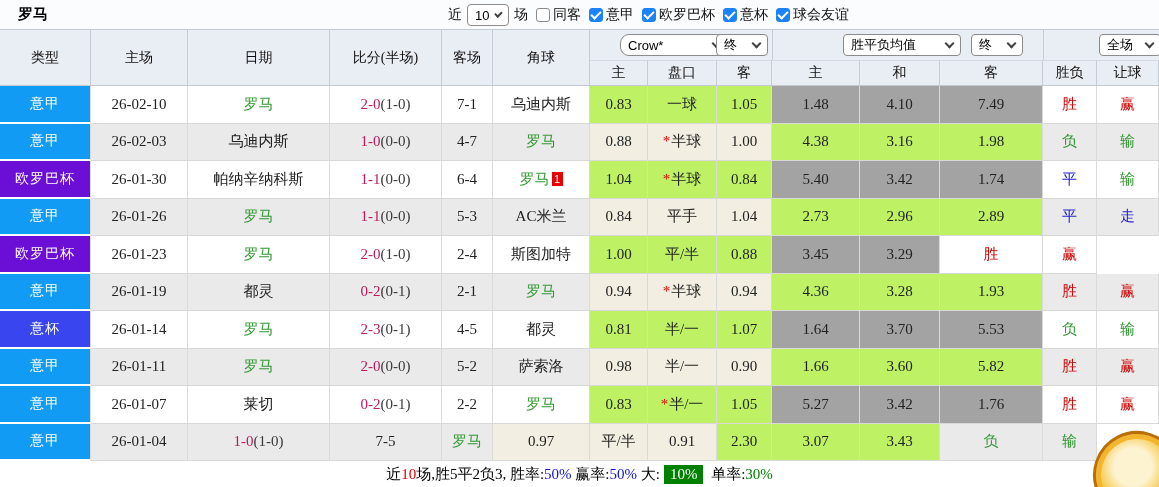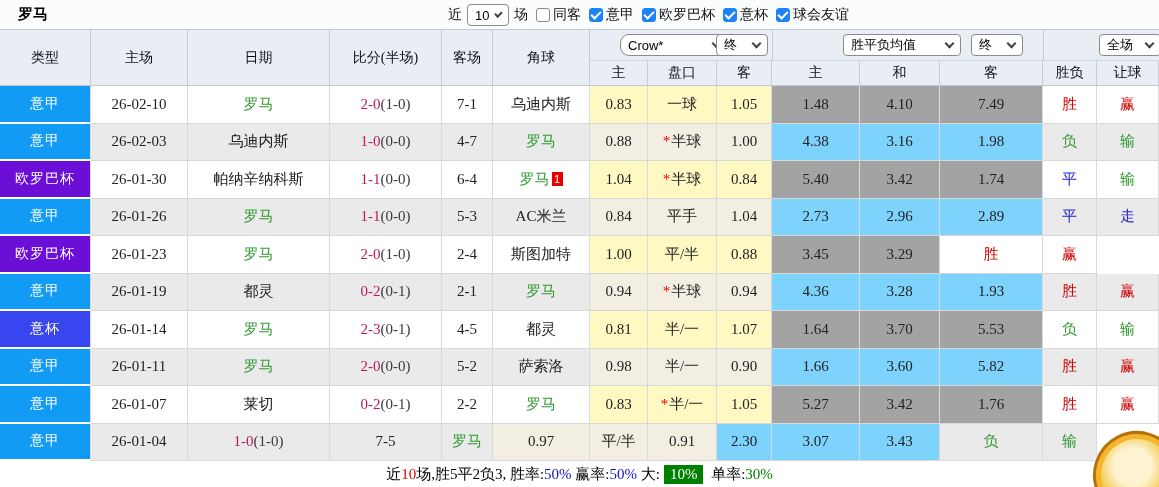--- a/index.html
+++ b/index.html
@@ -65,24 +65,24 @@
     display:grid;
     grid-template-columns:91px 97px 142px 112px 51px 97px 58px 69px 55px 88px 80px 103px 54px 62px;
     height:37.5px; font-size:15px;
   }
   .cell{
     display:flex; align-items:center; justify-content:center;
     border-right:1px solid #dadada; border-bottom:1px solid #d8d8d8;
     background:#fff; color:#222; overflow:hidden; white-space:nowrap;
   }
   .trow.alt .cell{ background:#eaeaea; }
-  .cell.ah{ background:#fef9c3; }
+  .cell.ah{ background:#bef264; }
   .trow.alt .cell.ah{ background:#f2eee1; }
   .cell.eu{ background:#a3a3a3; }
-  .trow.alt .cell.eu{ background:#7dd3fc; }
+  .trow.alt .cell.eu{ background:#bef264; }
   .cell.league-cell{ background:#fff; padding:0; border-bottom:2px solid #fff; }
   .trow.alt .cell.league-cell{ background:#fff; }
   .league-badge{
     width:100%; height:100%; display:flex; align-items:center; justify-content:center;
     color:#fff; font-size:14px; letter-spacing:1px;
   }
   .roma{ color:#339933; }
   .ft{ color:#be185d; }
   .ht{ color:#3a3a3a; }
   .star{ color:#e60000; margin-right:1px; }

